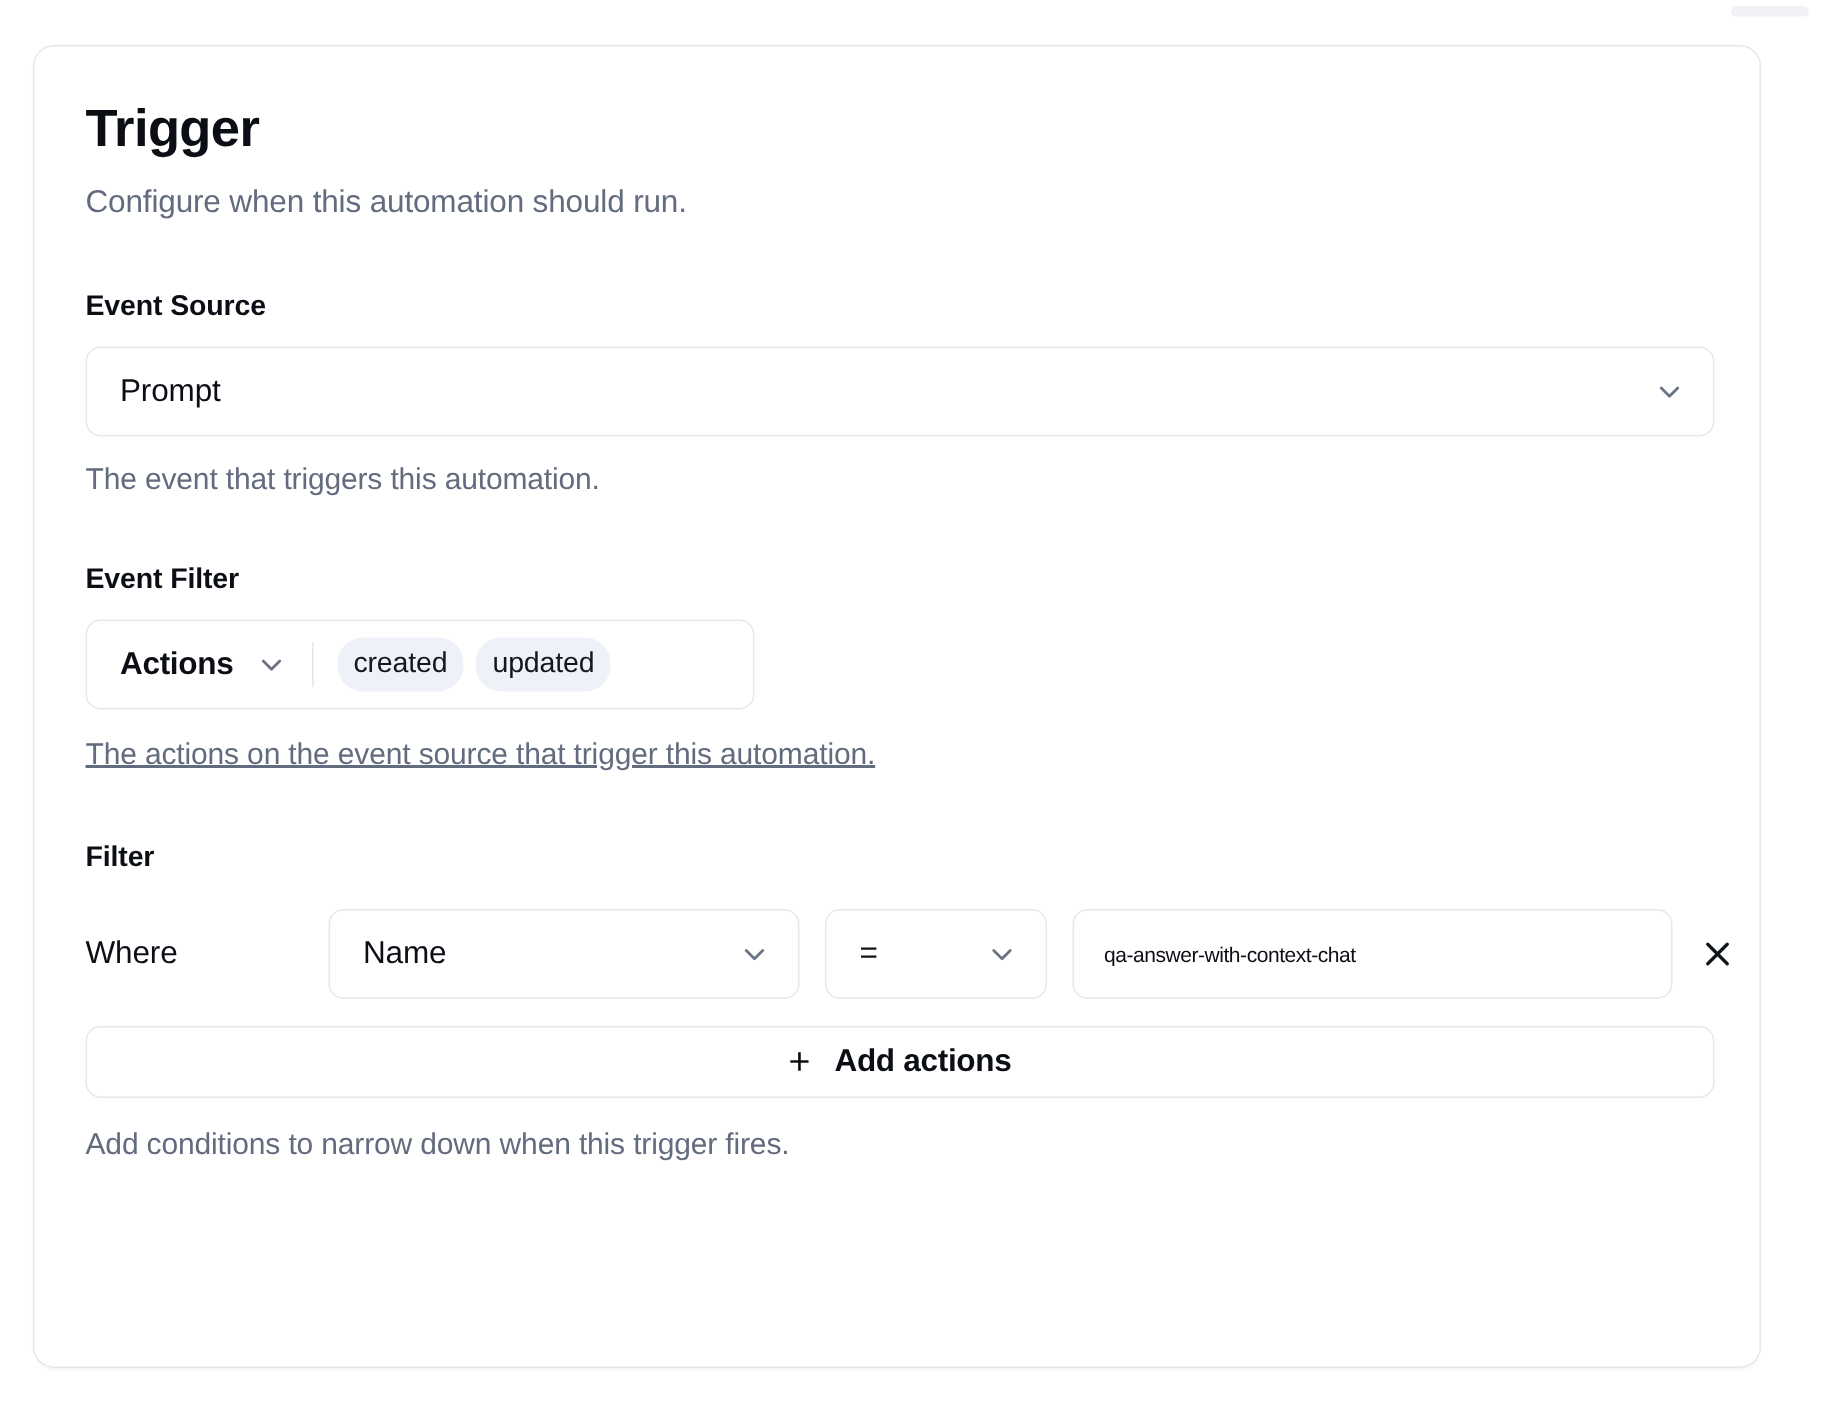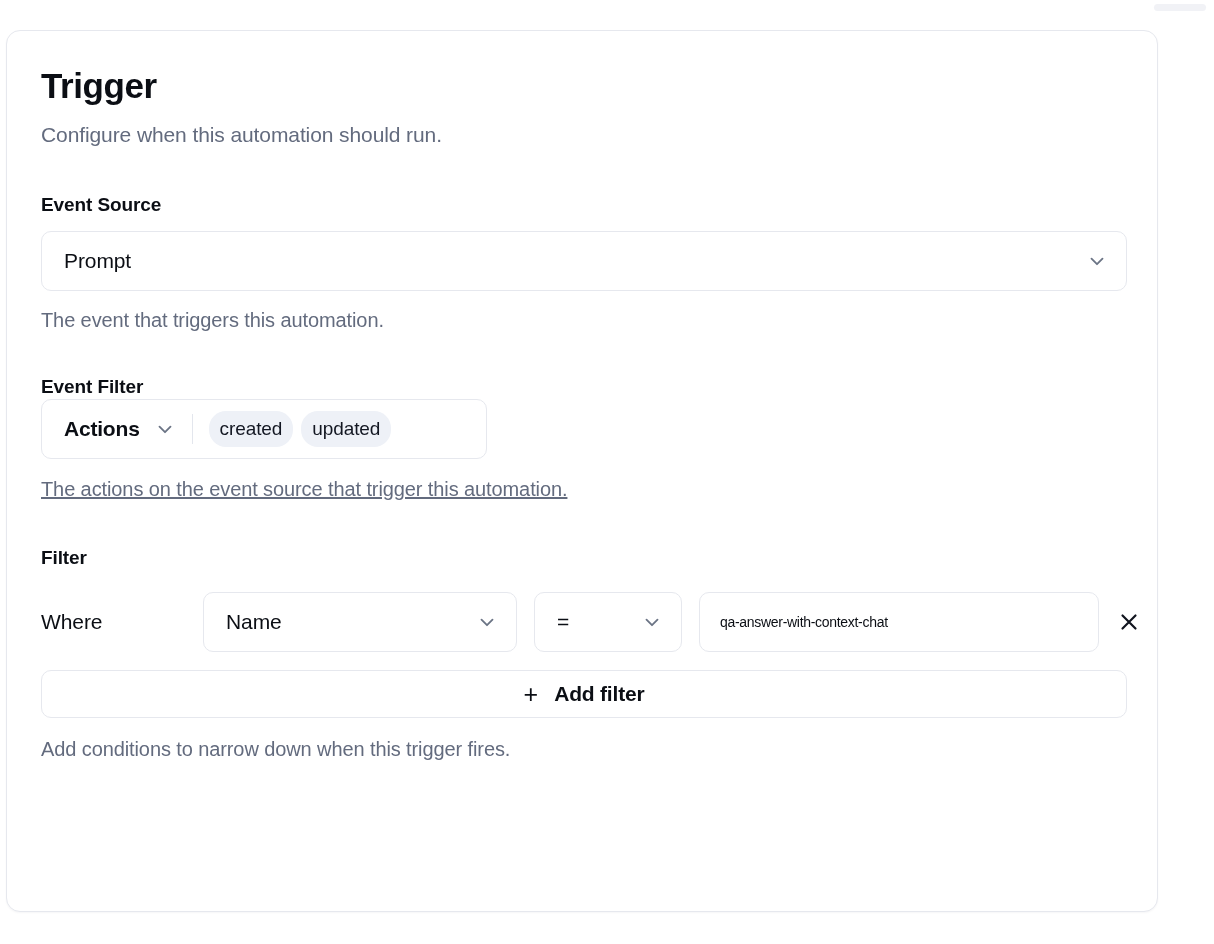--- a/index.html
+++ b/index.html
@@ -27,21 +27,21 @@
     top: 4px;
     right: 8px;
     width: 52px;
     height: 7px;
     border-radius: 4px;
     background: #f1f2f6;
   }
 
   .card {
     position: absolute;
-    left: 6px;
+    left: 22px;
     top: 30px;
     width: 1152px;
     height: 882px;
     background: #ffffff;
     border: 1px solid #e6e8ee;
     border-radius: 14px;
     box-shadow: 0 1px 2px rgba(16, 24, 40, 0.04);
     padding: 34px 34px 0 34px;
   }
 
@@ -115,20 +115,21 @@
     stroke-width: 2;
     fill: none;
     stroke-linecap: round;
     stroke-linejoin: round;
   }
 
   .help-source { margin-top: 16px; }
 
   
   .action-combo {
+    margin-top: 14px;
     width: 446px;
     height: 60px;
     padding: 0 14px 0 22px;
     gap: 0;
   }
   .action-trigger {
     display: flex;
     align-items: center;
     gap: 14px;
     flex: none;
@@ -325,20 +326,20 @@
 
         <button class="remove-btn">
           <svg viewBox="0 0 24 24">
               <path d="M5.5 5.5l13 13M18.5 5.5l-13 13"></path>
             </svg>
         </button>
       </div>
 
       <button class="add-filter">
         <span class="plus">+</span>
-        <span class="lbl">Add filter</span>
+        <span class="lbl">Add actions</span>
       </button>
 
       <div class="field-help help-filter">Add conditions to narrow down when this trigger fires.</div>
     </div>
 
   </div>
 </div>
 
 </body></html>

